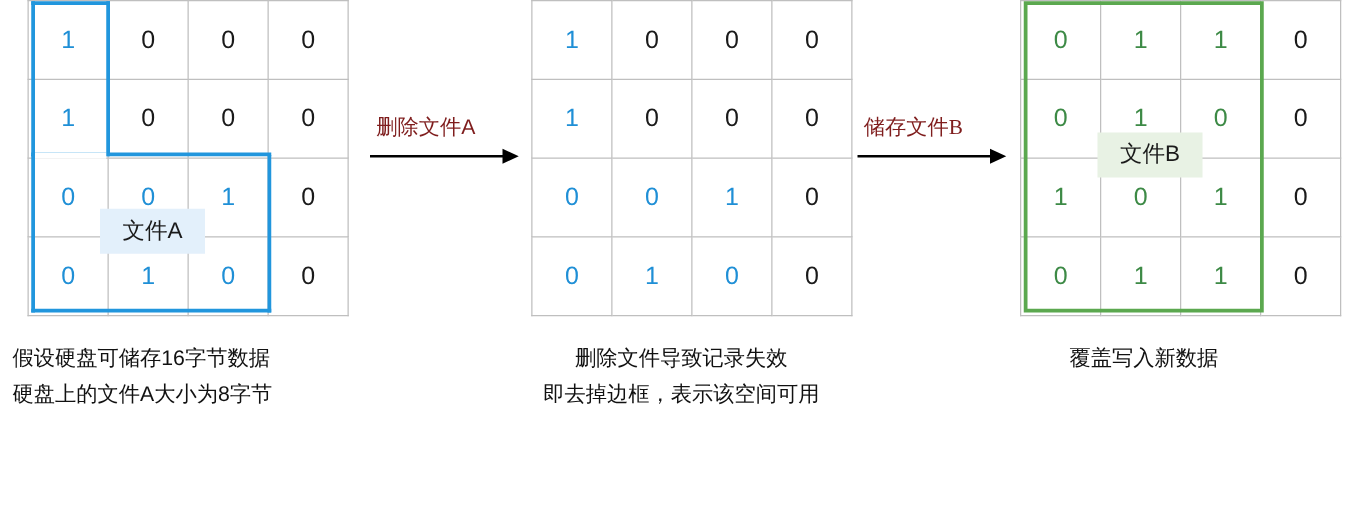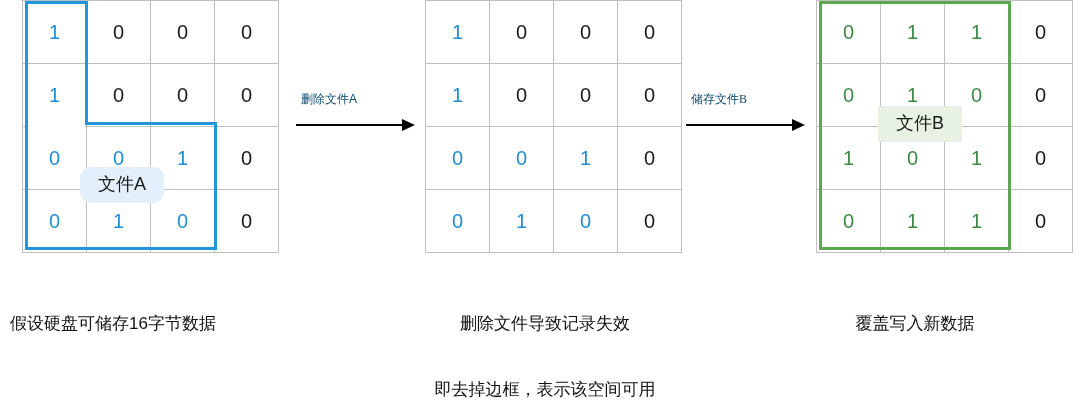--- a/index.html
+++ b/index.html
@@ -93,29 +93,29 @@
 
   
   .file-tag {
     position: absolute;
     font-size: 18px;
     color: #1a1a1a;
     padding: 7px 18px;
     white-space: nowrap;
     line-height: 1.2;
   }
-  .file-tag.blue-tag  { background: #e3f0fb; border-radius: 11px; }
+  .file-tag.blue-tag  { background: #e3f0fb; }
   .file-tag.green-tag { background: #e8f2e4; }
 
   
   .arrow-group { position: absolute; }
   .arrow-label {
     position: absolute;
-    font-size: 12px;
-    color: #0c4a6e;
+    font-size: 17px;
+    color: #7f1d1d;
     white-space: nowrap;
     line-height: 1.2;
   }
   .arrow-line {
     position: absolute;
     height: 2px;
     background: #000000;
   }
   .arrow-head {
     position: absolute;
@@ -127,21 +127,21 @@
   }
 
   
   .caption {
     position: absolute;
     font-size: 17px;
     color: #111111;
     line-height: 29px;
     white-space: nowrap;
   }
-  .caption .cap-line { display: block; margin-top: 37px; }
+  .caption .cap-line { display: block; }
   .caption.center { text-align: center; }
 </style>
 </head>
 <body>
 
 <div class="stage">
 
   <div class="panel" id="panel0" style="left:22px;">
     <table class="grid">
       <tbody>
@@ -253,20 +253,21 @@
       </tbody>
     </table>
 
     <div class="outline outline-green"></div>
 
     <div class="file-tag green-tag" style="left:62px; top:106px;text-align:center;">文件B</div>
   </div>
 
   <div class="caption" style="left:10px; top:272px;">
     <span class="cap-line">假设硬盘可储存16字节数据</span>
+    <span class="cap-line">硬盘上的文件A大小为8字节</span>
   </div>
 
   <div class="caption center" style="left:810px; top:272px; width:210px;">
     <span class="cap-line">覆盖写入新数据</span>
   </div>
 
   <div class="caption center" style="left:390px; top:272px; width:310px;">
     <span class="cap-line">删除文件导致记录失效</span>
     <span class="cap-line">即去掉边框，表示该空间可用</span>
   </div>

